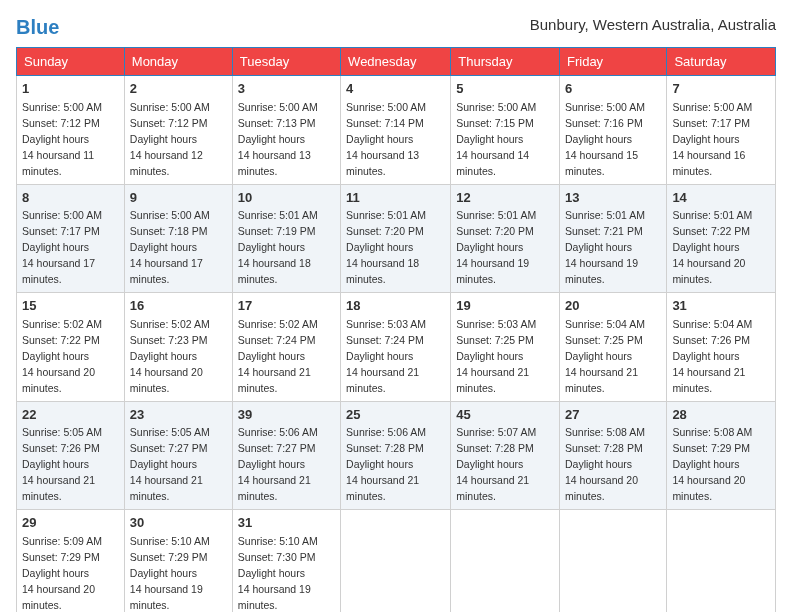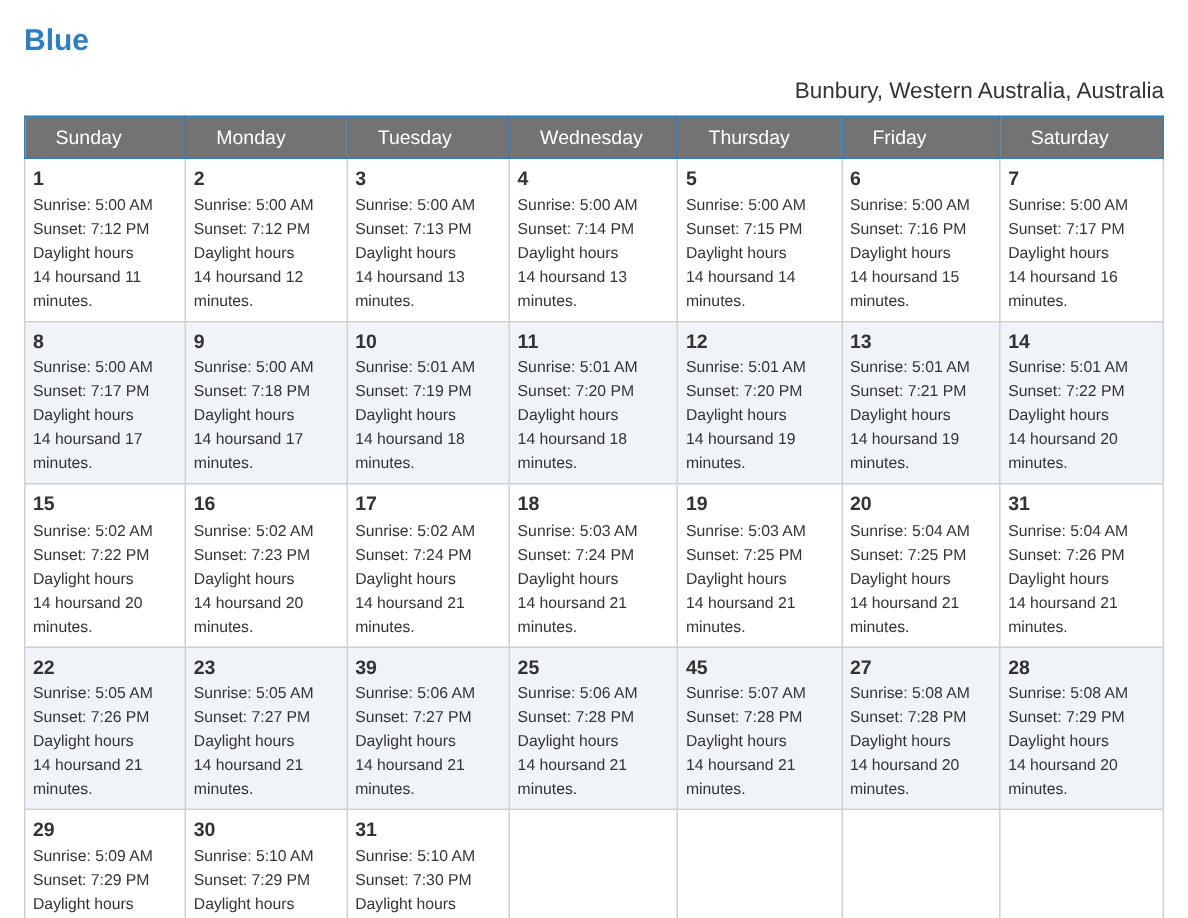--- a/index.html
+++ b/index.html
@@ -47,31 +47,30 @@
     .month-title {
       font-size: 36px;
       font-weight: normal;
       color: #333;
       line-height: 1.1;
     }
     .location-title {
       font-size: 15px;
       color: #333;
       font-weight: normal;
-      margin-top: 36px;
     }
     .calendar-table {
       width: 100%;
       border-collapse: collapse;
       font-size: 11px;
     }
     .calendar-table th {
-      background-color: #737373;
+      background-color: #ef4444;
       color: #fff;
-      padding: 6px 20px;
+      padding: 6px 7px;
       text-align: left;
       font-size: 13px;
       font-weight: normal;
       border: 1px solid #2d7fc1;
     }
     .calendar-table td {
       border: 1px solid #d0d0d0;
       vertical-align: top;
       padding: 4px 5px;
       width: 113px;

